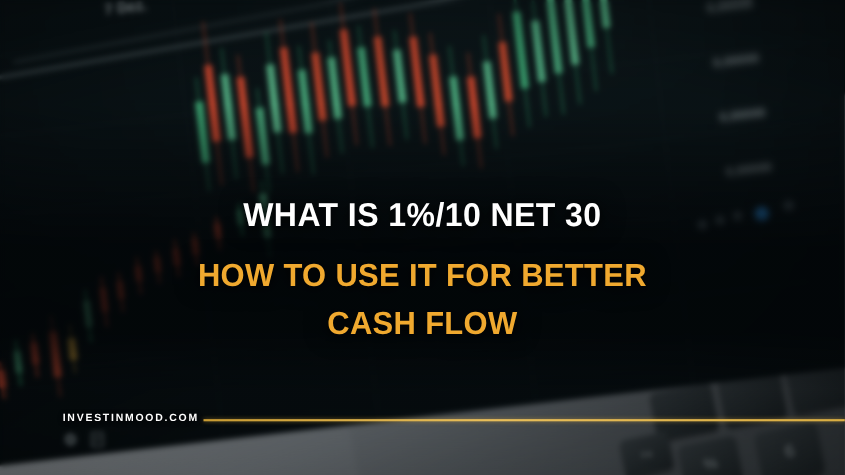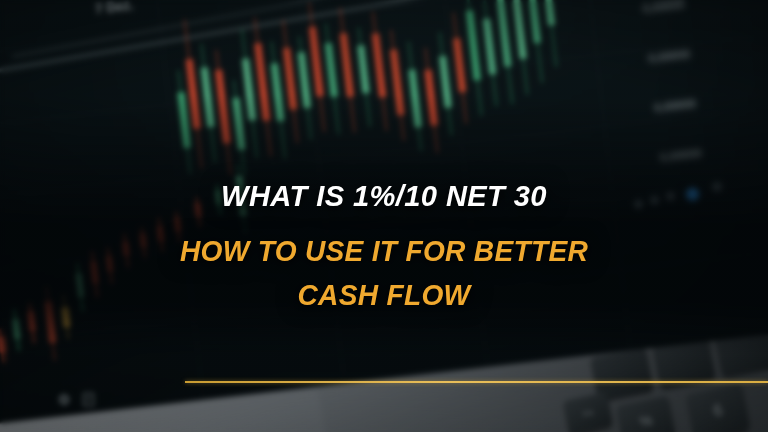--- a/index.html
+++ b/index.html
@@ -170,21 +170,20 @@
        rgba(2,5,7,0.80) 70%,
        rgba(3,6,8,0.40) 82%,
        rgba(4,8,10,0.22) 100%);
     pointer-events: none;
   }
 
   
   .overlay {
     position: absolute;
     inset: 0;
-    font-style: italic;
   }
   .headline {
     position: absolute;
     left: 0;
     right: 0;
     top: 181px;
     text-align: center;
     color: #ffffff;
     font-size: 30px;
     font-weight: bold;
@@ -468,17 +467,18 @@
 
   <div class="overlay">
 
     <div class="headline">WHAT IS 1%/10 NET 30</div>
 
     <div class="subhead">
       <div>HOW TO USE IT FOR BETTER</div>
       <div>CASH FLOW</div>
     </div>
 
+    <div class="site-url">INVESTINMOOD.COM</div>
 
     <div class="gold-rule"></div>
   </div>
 
 </div>
 
 </body></html>

